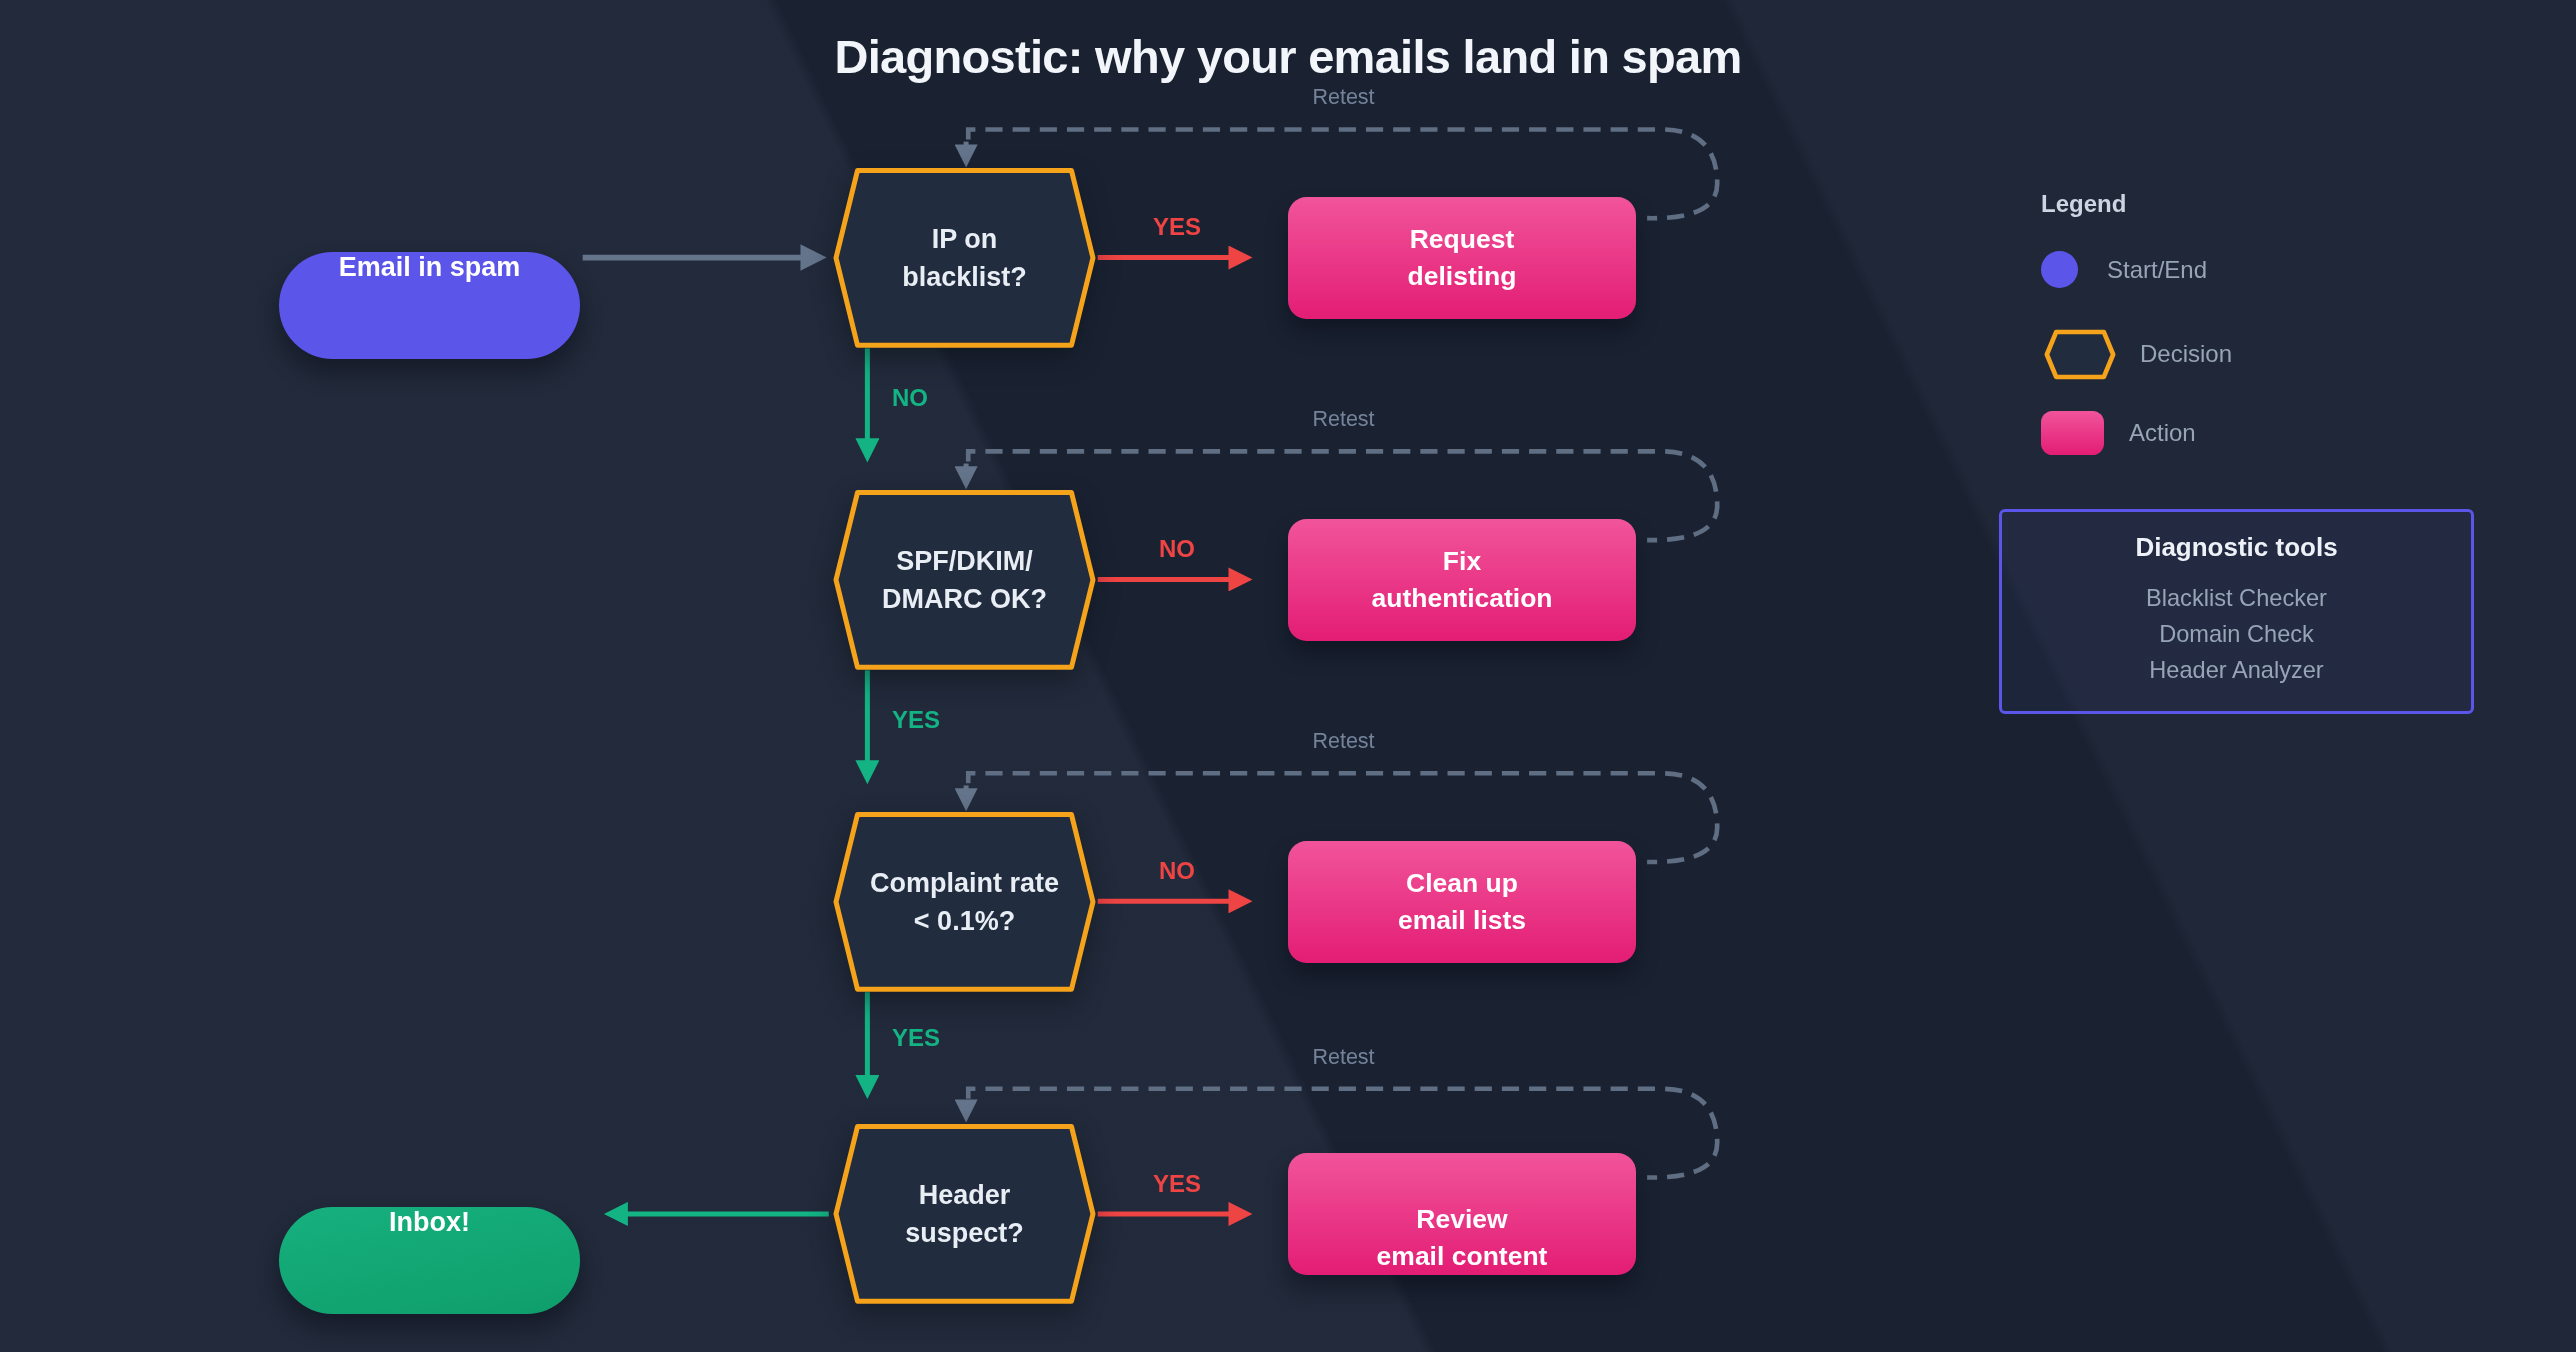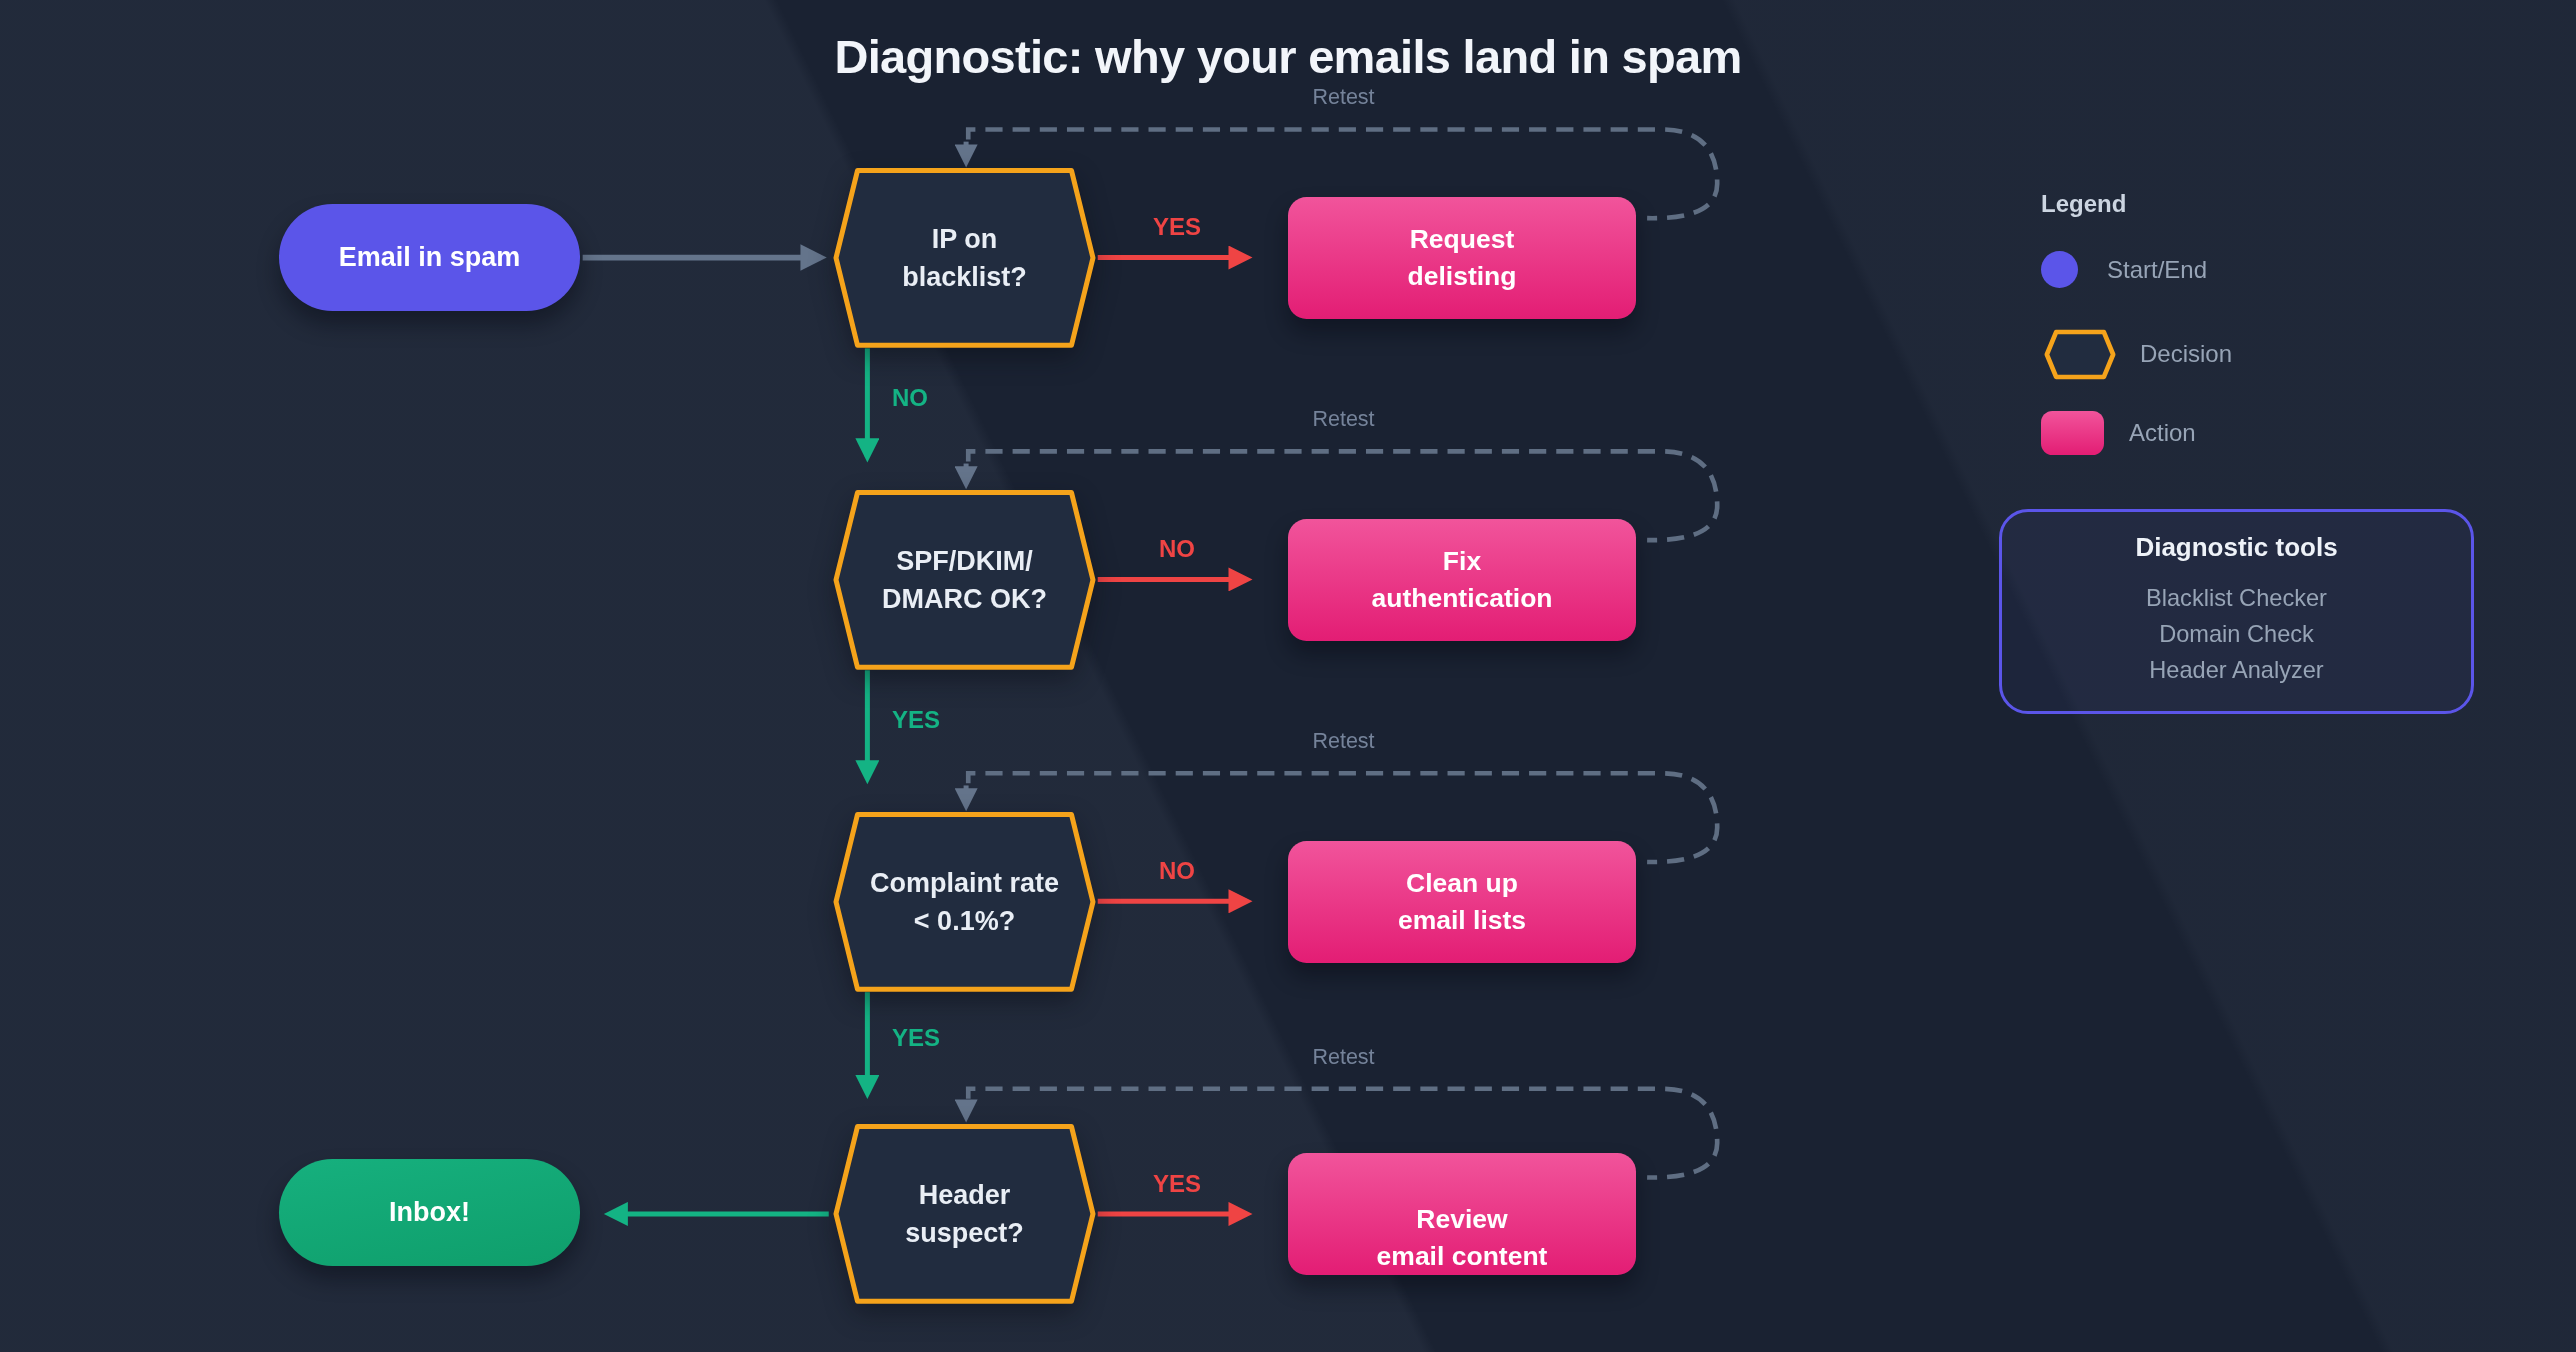--- a/index.html
+++ b/index.html
@@ -14,23 +14,24 @@
   .abs{position:absolute;}
   .title{
     left:0;right:0;top:29px;text-align:center;
     font-size:47px;font-weight:800;letter-spacing:-0.7px;color:#f2f5fa;
   }
   
   svg.edges{left:0;top:0;width:2576px;height:1352px;pointer-events:none;}
   
   .pill{
     width:301px;height:107px;border-radius:54px;
-    display:flex;align-items:center;justify-content:center;
+    display:flex;justify-content:center;
     color:#fff;font-size:27px;font-weight:700;
     box-shadow:0 13px 21.5px rgba(4,8,16,.42);
+    margin-top:48px;
   }
   .pill.start{background:#5b55e9;}
   .pill.end{background:linear-gradient(170deg,#16b07e,#0f9e6b);}
   .decision{width:267px;height:182px;}
   .decision svg{position:absolute;inset:0;filter:drop-shadow(0 10px 13px rgba(4,8,16,.40));}
   .hex-text{
     position:absolute;inset:0;display:flex;flex-direction:column;
     align-items:center;justify-content:center;
     color:#e9eef5;font-size:27px;font-weight:600;line-height:38px;text-align:center;
   }
@@ -45,21 +46,21 @@
   .edge-label.red{color:#ef4444;}
   .edge-label.green{color:#14b384;}
   .retest{width:215px;text-align:center;font-size:21.5px;font-weight:400;color:#75839a;}
   
   .legend-title{font-size:24px;font-weight:700;color:#ccd5e1;}
   .legend-label{font-size:24px;font-weight:400;color:#97a4b6;}
   .swatch-circle{width:37px;height:37px;border-radius:50%;background:#5b55e9;}
   .swatch-action{width:63px;height:44px;border-radius:11.4px;background:linear-gradient(180deg,#f1549b,#e31d74);}
   
   .tools{
-    width:475px;height:205px;border:3.6px solid #5b55e9;border-radius:29px;
+    width:475px;height:205px;border:3.6px solid #5b55e9;border-radius:6px;
     background:rgba(99,102,241,0.05);box-sizing:border-box;
     display:flex;flex-direction:column;align-items:center;
     padding-top:20px;
   }
   .tools-title{font-size:26px;font-weight:700;color:#eef2f8;margin-bottom:17px;}
   .tools-item{font-size:23.6px;font-weight:400;color:#97a4b6;line-height:36px;}
 </style>
 </head>
 <body>
 

